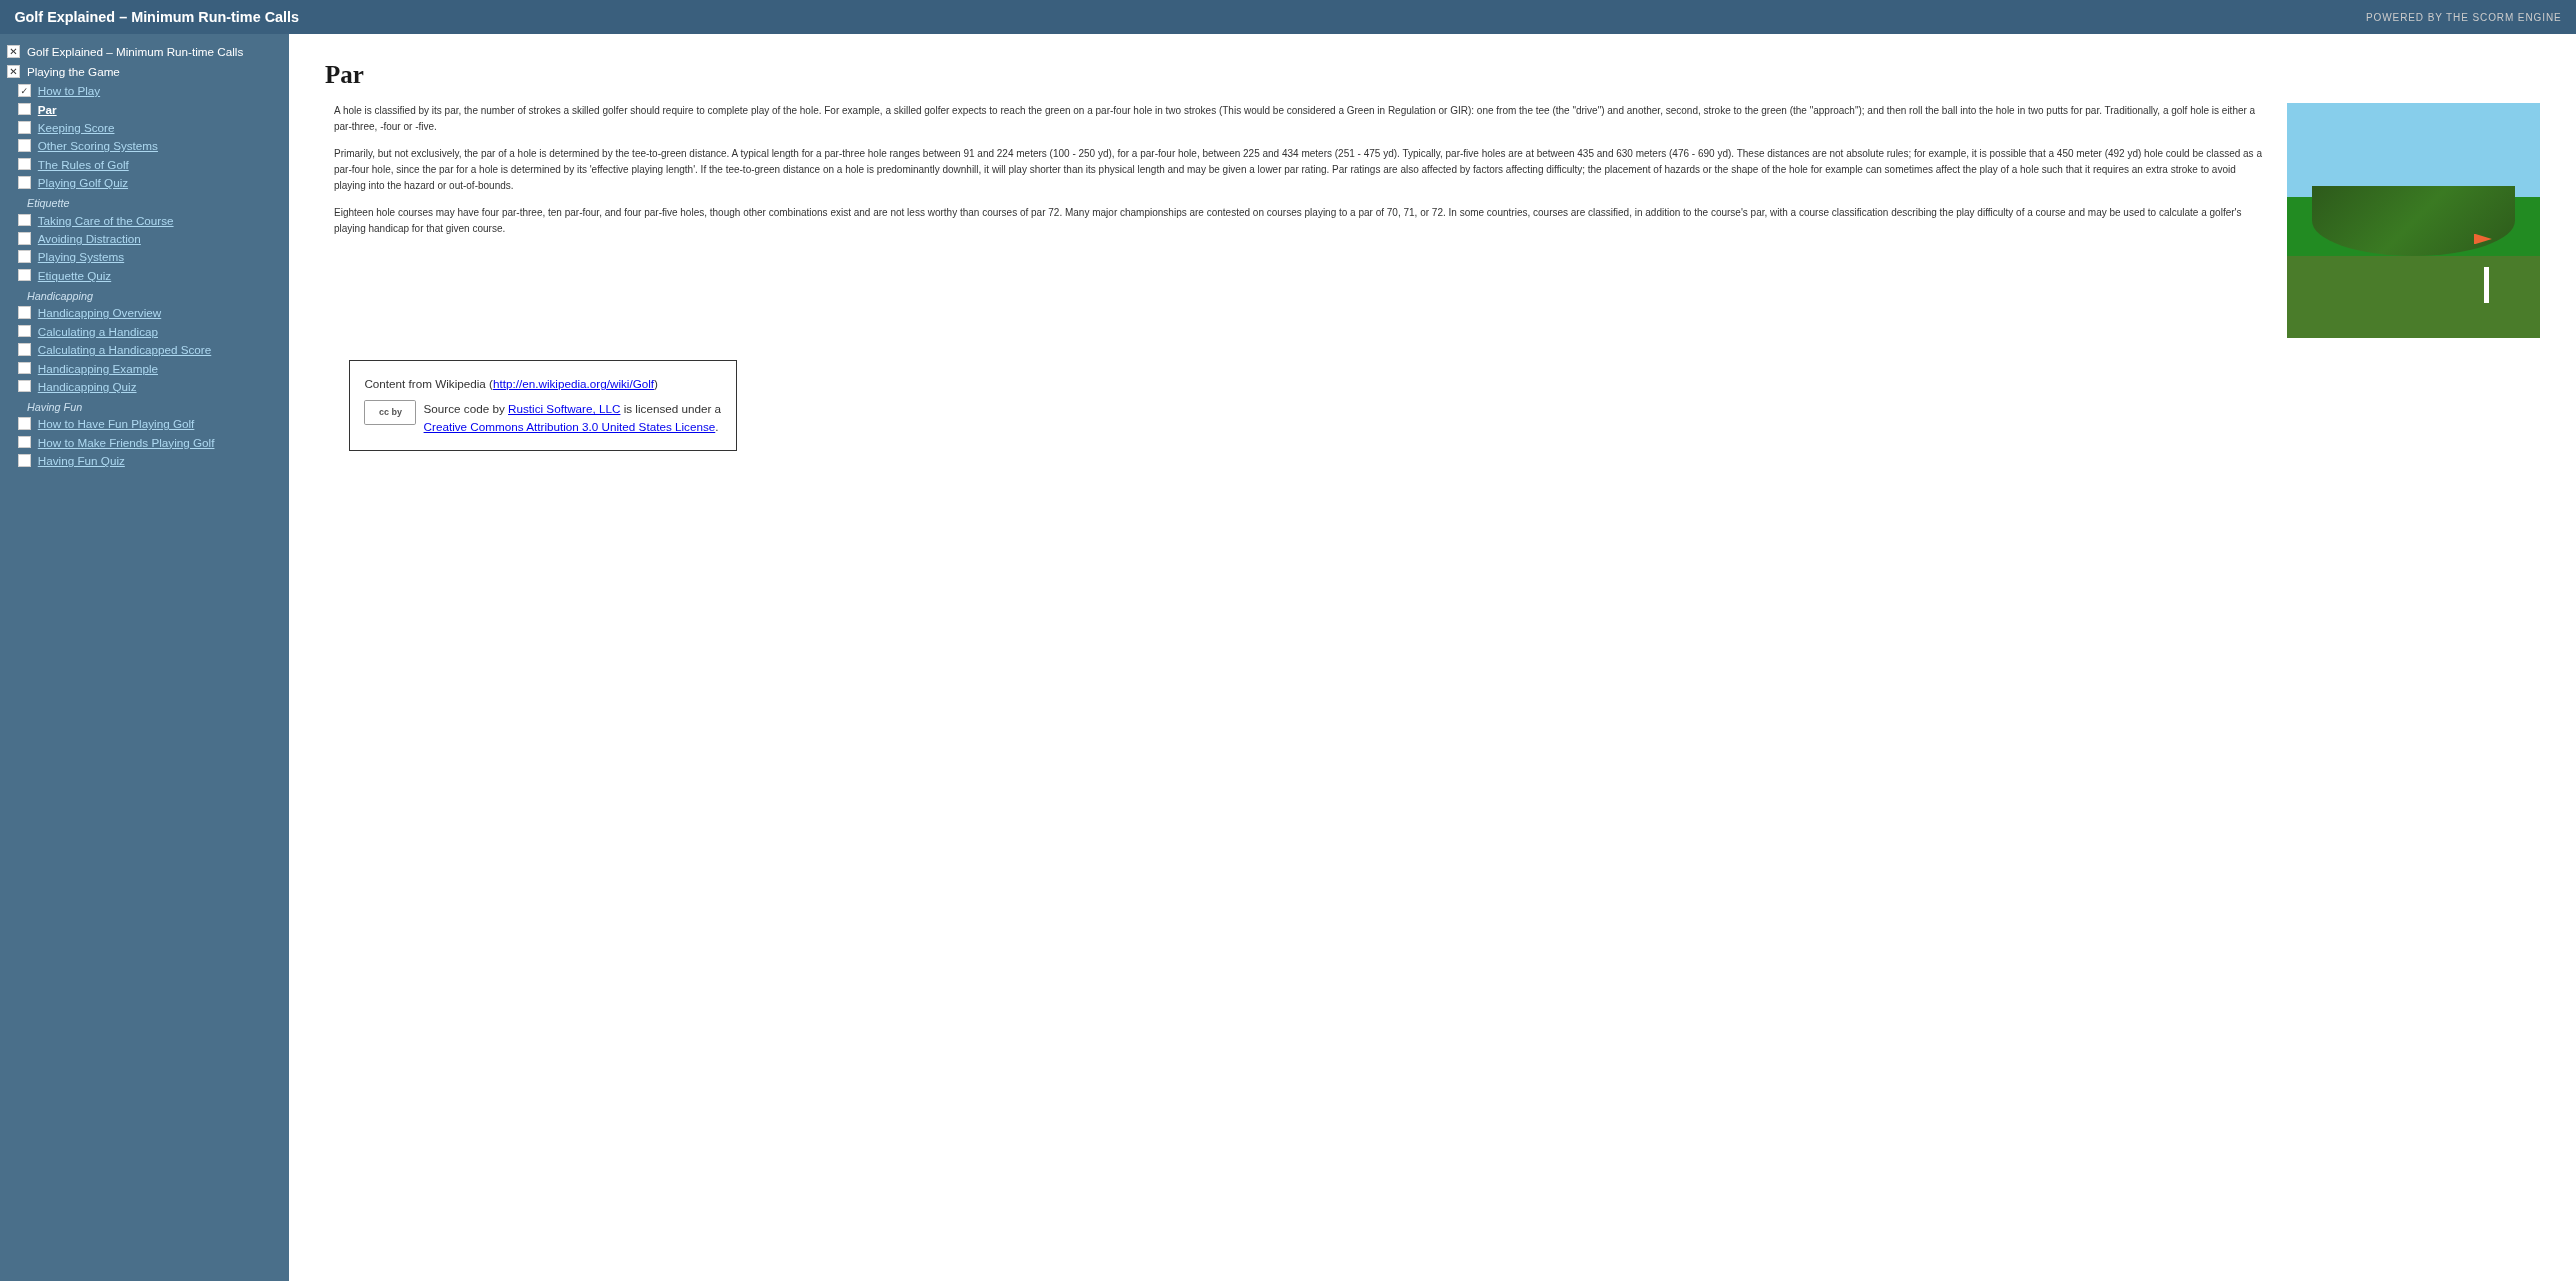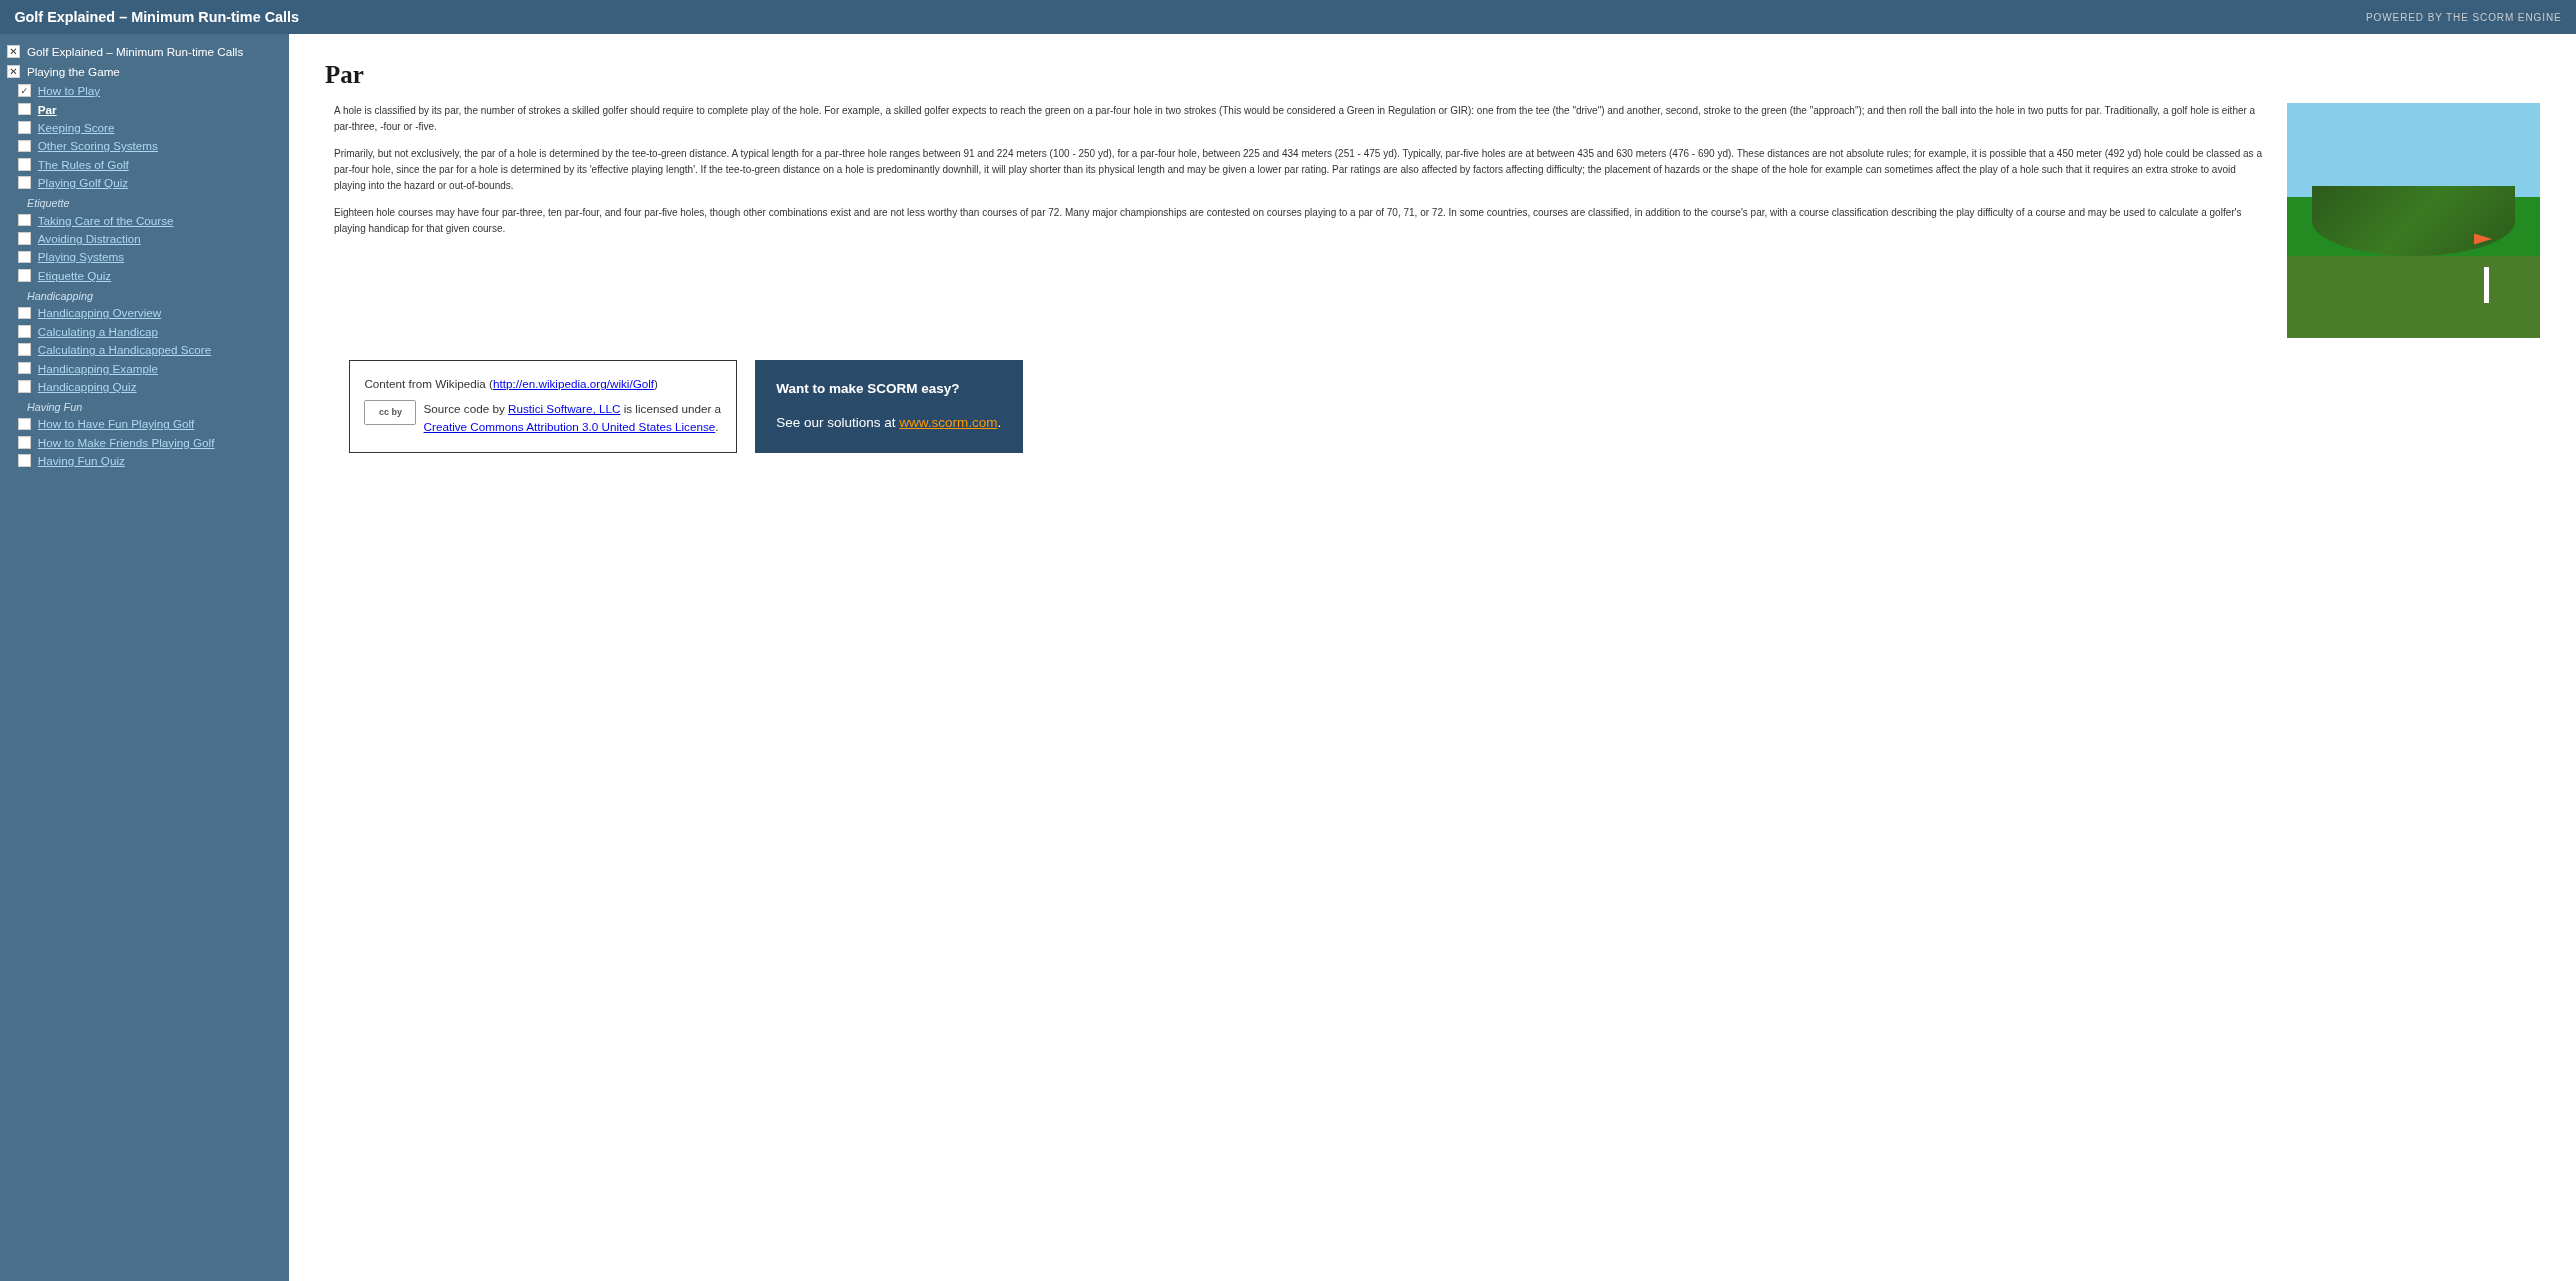--- a/index.html
+++ b/index.html
@@ -73,21 +73,20 @@
 
     .sidebar-section-header {
       padding: 5.4px 7.2px 1.8px 27px;
       font-size: 10.8px;
       color: #cce0ee;
       font-style: italic;
     }
 
     .sidebar-item {
       display: flex;
-      align-items: center;
       padding: 2.7px 7.2px 2.7px 18px;
     }
     .sidebar-item .checkbox {
       width: 12.6px;
       height: 12.6px;
       border: 0.9px solid #ccc;
       background: #fff;
       margin-right: 7.2px;
       flex-shrink: 0;
       display: flex;
@@ -381,25 +380,19 @@
         <p>
           <span>Content from Wikipedia (</span><a>http://en.wikipedia.org/wiki/Golf</a><span>)</span>
         </p>
         <div class="clearfix" style="margin-top:7.2px;">
           <span class="cc-icon">cc by</span>
           <span> Source code by </span><a>Rustici Software, LLC</a><span> is licensed under a </span><br>
           <a>Creative Commons Attribution 3.0 United States License</a><span>.</span>
         </div>
       </div>
 
-      <div class="scorm-box">
-        <p><strong>Want to make SCORM easy?</strong></p>
-        <p style="margin-top:10.8px;">
-          <span>See our solutions at </span><a class="scorm-link">www.scorm.com</a><span>.</span>
-        </p>
-      </div>
 
     </div>
 
   </div>
 
 </div>
 
 
 </body></html>

